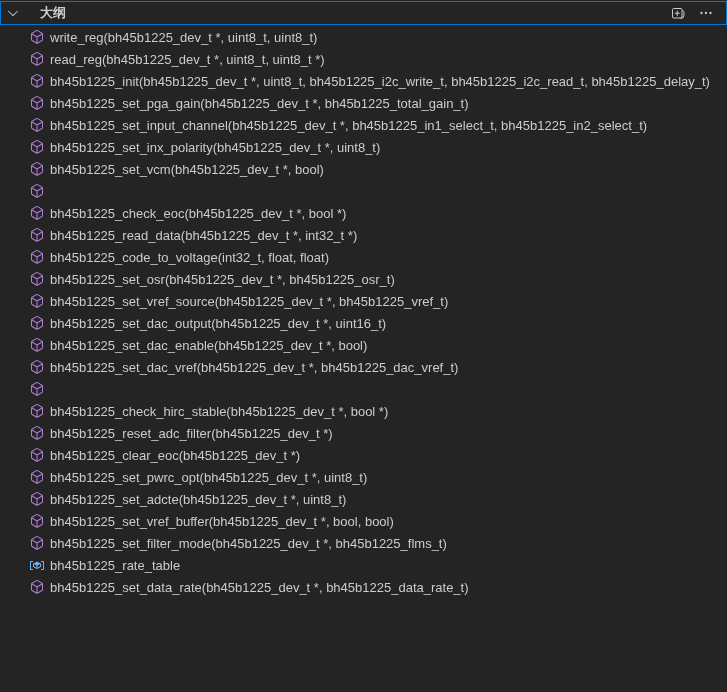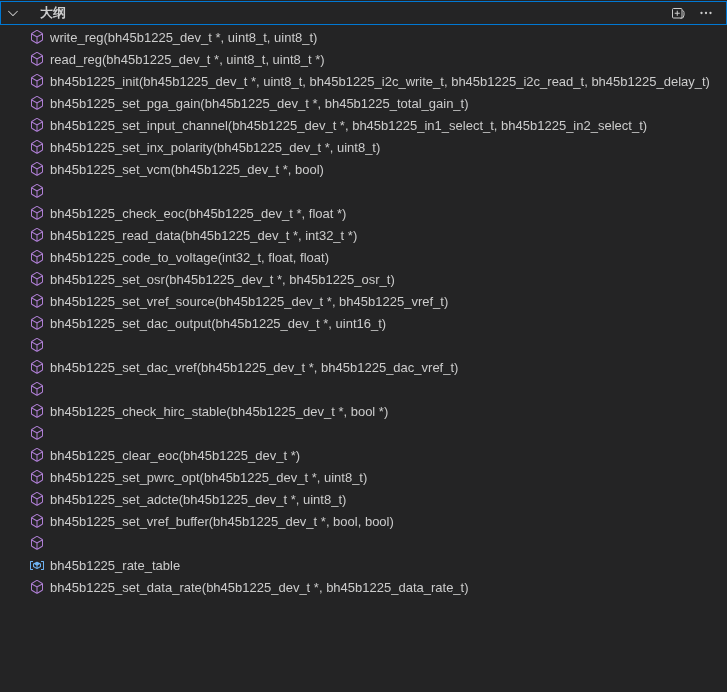--- a/index.html
+++ b/index.html
@@ -187,21 +187,21 @@
             <path fill="#b180d7" d="M13.51 4l-5-3h-1l-5 3-.49.86v6l.49.85 5 3h1l5-3 .49-.85v-6L13.51 4zm-6.01 9.56l-4.5-2.7V5.7l4.5 2.45v5.41zM8 7.28L3.27 4.7l4.74-2.84 4.74 2.84L8 7.28zm5.01 3.58l-4.5 2.7V8.15l4.5-2.45v5.16z"></path>
           </svg>
         </span>
     </div>
       <div class="row">
       <span class="sym-icon">
           <svg width="16" height="16" viewBox="0 0 16 16">
             <path fill="#b180d7" d="M13.51 4l-5-3h-1l-5 3-.49.86v6l.49.85 5 3h1l5-3 .49-.85v-6L13.51 4zm-6.01 9.56l-4.5-2.7V5.7l4.5 2.45v5.41zM8 7.28L3.27 4.7l4.74-2.84 4.74 2.84L8 7.28zm5.01 3.58l-4.5 2.7V8.15l4.5-2.45v5.16z"></path>
           </svg>
         </span>
-      <span class="label">bh45b1225_check_eoc(bh45b1225_dev_t *, float *)</span>
+      <span class="label">bh45b1225_check_eoc(bh45b1225_dev_t *, bool *)</span>
     </div>
       <div class="row">
       <span class="sym-icon">
           <svg width="16" height="16" viewBox="0 0 16 16">
             <path fill="#b180d7" d="M13.51 4l-5-3h-1l-5 3-.49.86v6l.49.85 5 3h1l5-3 .49-.85v-6L13.51 4zm-6.01 9.56l-4.5-2.7V5.7l4.5 2.45v5.41zM8 7.28L3.27 4.7l4.74-2.84 4.74 2.84L8 7.28zm5.01 3.58l-4.5 2.7V8.15l4.5-2.45v5.16z"></path>
           </svg>
         </span>
       <span class="label">bh45b1225_read_data(bh45b1225_dev_t *, int32_t *)</span>
     </div>
       <div class="row">
@@ -235,20 +235,21 @@
           </svg>
         </span>
       <span class="label">bh45b1225_set_dac_output(bh45b1225_dev_t *, uint16_t)</span>
     </div>
       <div class="row">
       <span class="sym-icon">
           <svg width="16" height="16" viewBox="0 0 16 16">
             <path fill="#b180d7" d="M13.51 4l-5-3h-1l-5 3-.49.86v6l.49.85 5 3h1l5-3 .49-.85v-6L13.51 4zm-6.01 9.56l-4.5-2.7V5.7l4.5 2.45v5.41zM8 7.28L3.27 4.7l4.74-2.84 4.74 2.84L8 7.28zm5.01 3.58l-4.5 2.7V8.15l4.5-2.45v5.16z"></path>
           </svg>
         </span>
+      <span class="label">bh45b1225_set_dac_enable(bh45b1225_dev_t *, bool)</span>
     </div>
       <div class="row">
       <span class="sym-icon">
           <svg width="16" height="16" viewBox="0 0 16 16">
             <path fill="#b180d7" d="M13.51 4l-5-3h-1l-5 3-.49.86v6l.49.85 5 3h1l5-3 .49-.85v-6L13.51 4zm-6.01 9.56l-4.5-2.7V5.7l4.5 2.45v5.41zM8 7.28L3.27 4.7l4.74-2.84 4.74 2.84L8 7.28zm5.01 3.58l-4.5 2.7V8.15l4.5-2.45v5.16z"></path>
           </svg>
         </span>
       <span class="label">bh45b1225_set_dac_vref(bh45b1225_dev_t *, bh45b1225_dac_vref_t)</span>
     </div>
       <div class="row">
@@ -265,20 +266,21 @@
           </svg>
         </span>
       <span class="label">bh45b1225_check_hirc_stable(bh45b1225_dev_t *, bool *)</span>
     </div>
       <div class="row">
       <span class="sym-icon">
           <svg width="16" height="16" viewBox="0 0 16 16">
             <path fill="#b180d7" d="M13.51 4l-5-3h-1l-5 3-.49.86v6l.49.85 5 3h1l5-3 .49-.85v-6L13.51 4zm-6.01 9.56l-4.5-2.7V5.7l4.5 2.45v5.41zM8 7.28L3.27 4.7l4.74-2.84 4.74 2.84L8 7.28zm5.01 3.58l-4.5 2.7V8.15l4.5-2.45v5.16z"></path>
           </svg>
         </span>
+      <span class="label">bh45b1225_reset_adc_filter(bh45b1225_dev_t *)</span>
     </div>
       <div class="row">
       <span class="sym-icon">
           <svg width="16" height="16" viewBox="0 0 16 16">
             <path fill="#b180d7" d="M13.51 4l-5-3h-1l-5 3-.49.86v6l.49.85 5 3h1l5-3 .49-.85v-6L13.51 4zm-6.01 9.56l-4.5-2.7V5.7l4.5 2.45v5.41zM8 7.28L3.27 4.7l4.74-2.84 4.74 2.84L8 7.28zm5.01 3.58l-4.5 2.7V8.15l4.5-2.45v5.16z"></path>
           </svg>
         </span>
       <span class="label">bh45b1225_clear_eoc(bh45b1225_dev_t *)</span>
     </div>
       <div class="row">
@@ -304,20 +306,21 @@
           </svg>
         </span>
       <span class="label">bh45b1225_set_vref_buffer(bh45b1225_dev_t *, bool, bool)</span>
     </div>
       <div class="row">
       <span class="sym-icon">
           <svg width="16" height="16" viewBox="0 0 16 16">
             <path fill="#b180d7" d="M13.51 4l-5-3h-1l-5 3-.49.86v6l.49.85 5 3h1l5-3 .49-.85v-6L13.51 4zm-6.01 9.56l-4.5-2.7V5.7l4.5 2.45v5.41zM8 7.28L3.27 4.7l4.74-2.84 4.74 2.84L8 7.28zm5.01 3.58l-4.5 2.7V8.15l4.5-2.45v5.16z"></path>
           </svg>
         </span>
+      <span class="label">bh45b1225_set_filter_mode(bh45b1225_dev_t *, bh45b1225_flms_t)</span>
     </div>
       <div class="row">
       <span class="sym-icon">
           <svg width="16" height="16" viewBox="0 0 16 16">
             <path fill="#6fb3f2" d="M2 5h2V4H1.5l-.5.5v8l.5.5H4v-1H2V5zm12.5-1H12v1h2v7h-2v1h2.5l.5-.5v-8l-.5-.5zM11.76 6.56l.24.44v2.67l-.24.45-3.5 1.83h-.52l-3.5-1.83-.24-.45V7l.24-.44 3.5-1.83h.52l3.5 1.83zM5 9.36l2.5 1.3V8.38L5 7.07v2.29zm3.5-.98v2.28l2.5-1.3V7.07l-2.5 1.31z"></path>
           </svg>
         </span>
       <span class="label">bh45b1225_rate_table</span>
     </div>
       <div class="row">

